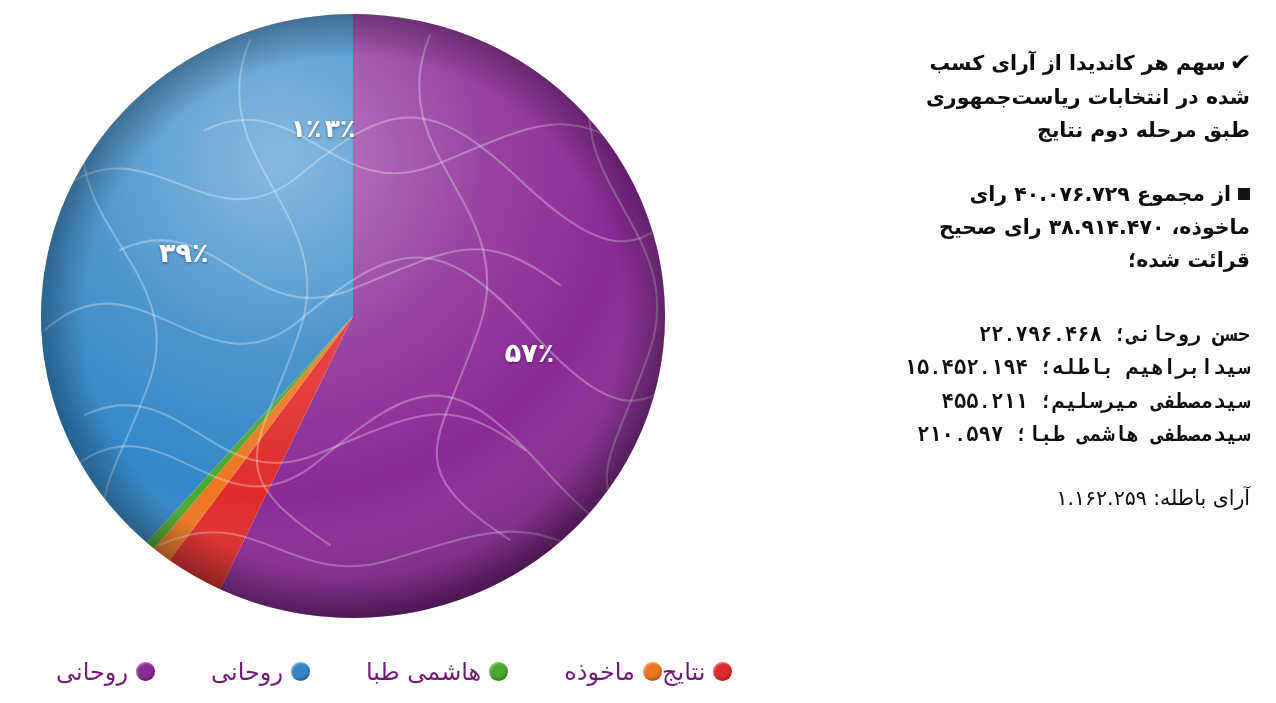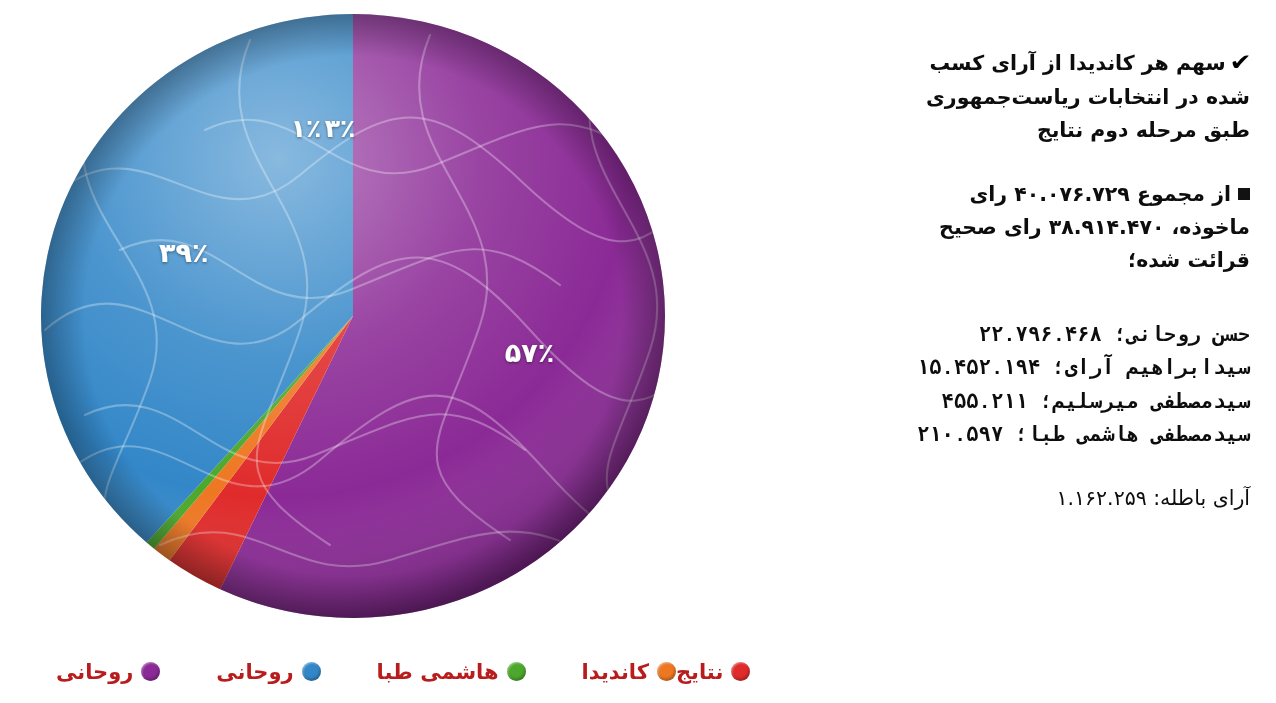--- a/index.html
+++ b/index.html
@@ -65,23 +65,23 @@
   .legend-item + .legend-item { margin-right: 0; }
   .legend-swatch {
     width: 19px;
     height: 19px;
     border-radius: 50%;
     flex: 0 0 auto;
     box-shadow: inset -1px -2px 3px rgba(0,0,0,0.28),
                 inset 1px 1px 2px rgba(255,255,255,0.45);
   }
   .legend-label {
-    font-size: 21px;
-    font-weight: 700;
-    color: #b91c1c;
+    font-size: 24px;
+    font-weight: 400;
+    color: #701a75;
     white-space: nowrap;
     letter-spacing: 0;
   }
 
   
   #info-panel {
     position: absolute;
     right: 26px;
     top: 44px;
     width: 362px;
@@ -201,40 +201,40 @@
     <div class="legend-item" style="margin-left: 56px;">
       <span class="legend-swatch" style="background: rgb(51, 135, 200);"></span>
       <span class="legend-label">روحانی</span>
     </div>
     <div class="legend-item" style="margin-left: 56px;">
       <span class="legend-swatch" style="background: rgb(76, 168, 44);"></span>
       <span class="legend-label">هاشمی طبا</span>
     </div>
     <div class="legend-item" style="margin-left: 56px;">
       <span class="legend-swatch" style="background: rgb(238, 119, 34);"></span>
-      <span class="legend-label">کاندیدا</span>
+      <span class="legend-label">ماخوذه</span>
     </div>
     <div class="legend-item" style="margin-left: 0px;">
       <span class="legend-swatch" style="background: rgb(224, 43, 43);"></span>
       <span class="legend-label">نتایج</span>
     </div>
   </div>
 
 <div id="info-panel">
 
   <div class="info-block headline">
     <span class="bullet-check">✔</span><span>سهم هر کاندیدا از آرای کسب شده در انتخابات ریاست‌جمهوری طبق مرحله دوم نتایج</span>
   </div>
 
   <div class="info-block totals">
     <span class="bullet-square"></span><span>از مجموع ۴۰.۰۷۶.۷۲۹ رای ماخوذه، ۳۸.۹۱۴.۴۷۰ رای صحیح قرائت شده؛</span>
   </div>
 
   <div class="info-block results" id="results-block">
       <span class="result-line">حسن روحانی؛ ۲۲.۷۹۶.۴۶۸</span>
-      <span class="result-line">سیدابراهیم آرای؛ ۱۵.۴۵۲.۱۹۴</span>
+      <span class="result-line">سیدابراهیم باطله؛ ۱۵.۴۵۲.۱۹۴</span>
       <span class="result-line">سیدمصطفی میرسلیم؛ ۴۵۵.۲۱۱</span>
       <span class="result-line">سیدمصطفی هاشمی طبا؛ ۲۱۰.۵۹۷</span>
     </div>
 
   <div class="info-block invalid">آرای باطله: ۱.۱۶۲.۲۵۹</div>
 
 </div>
 
 </body></html>

